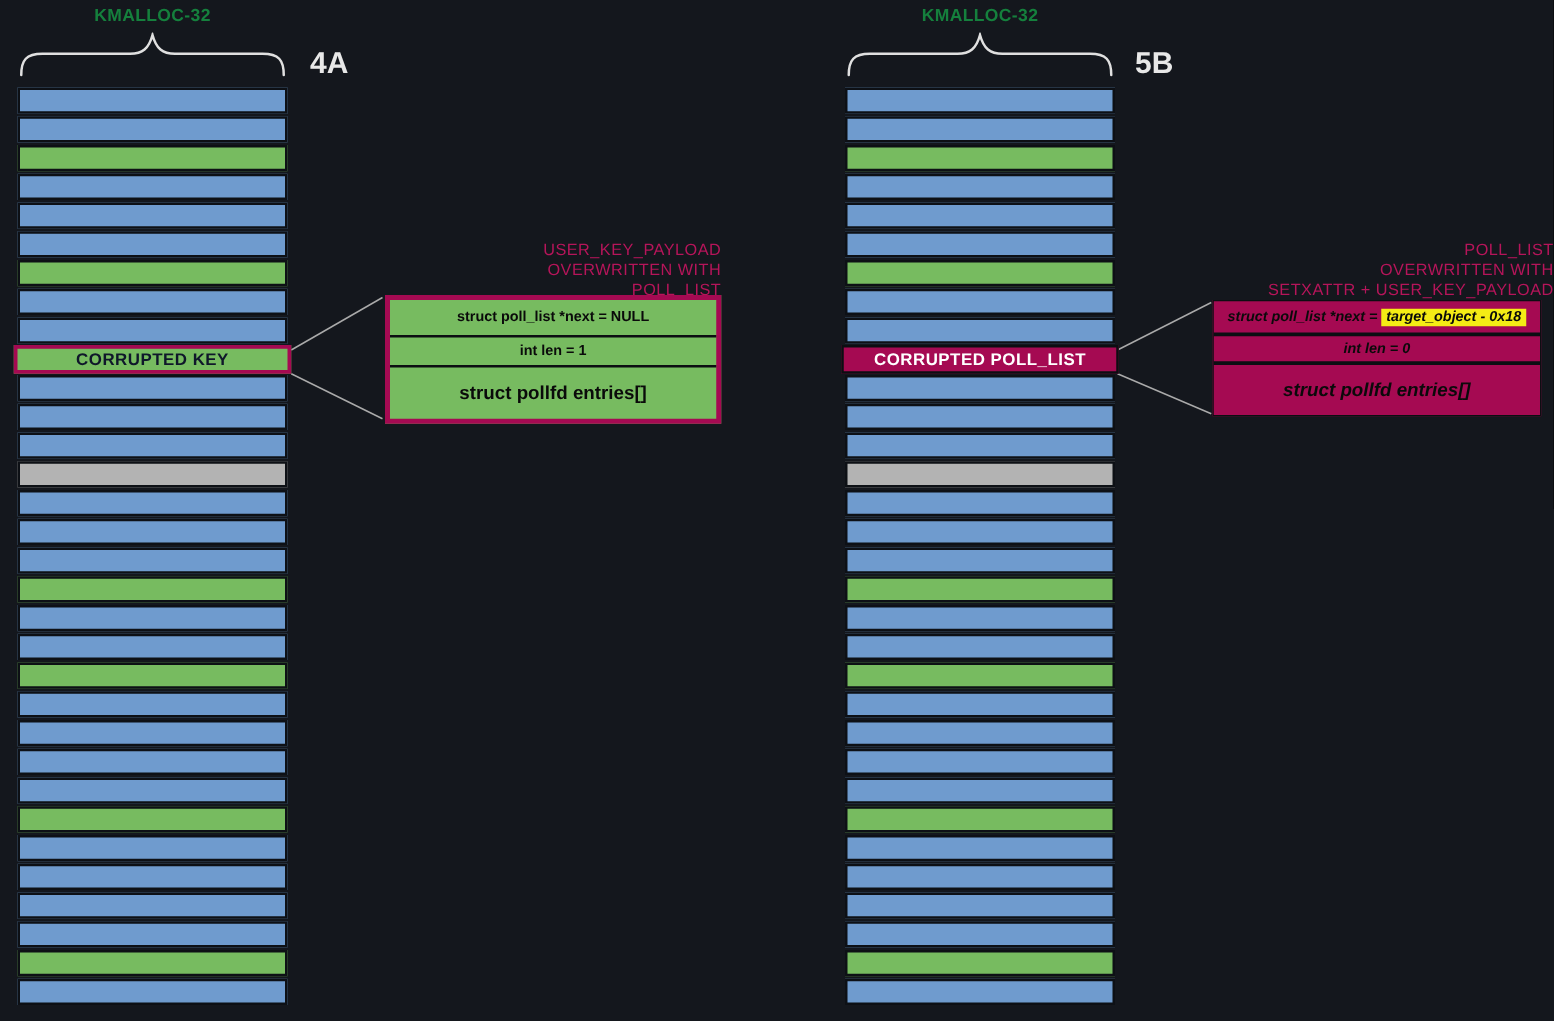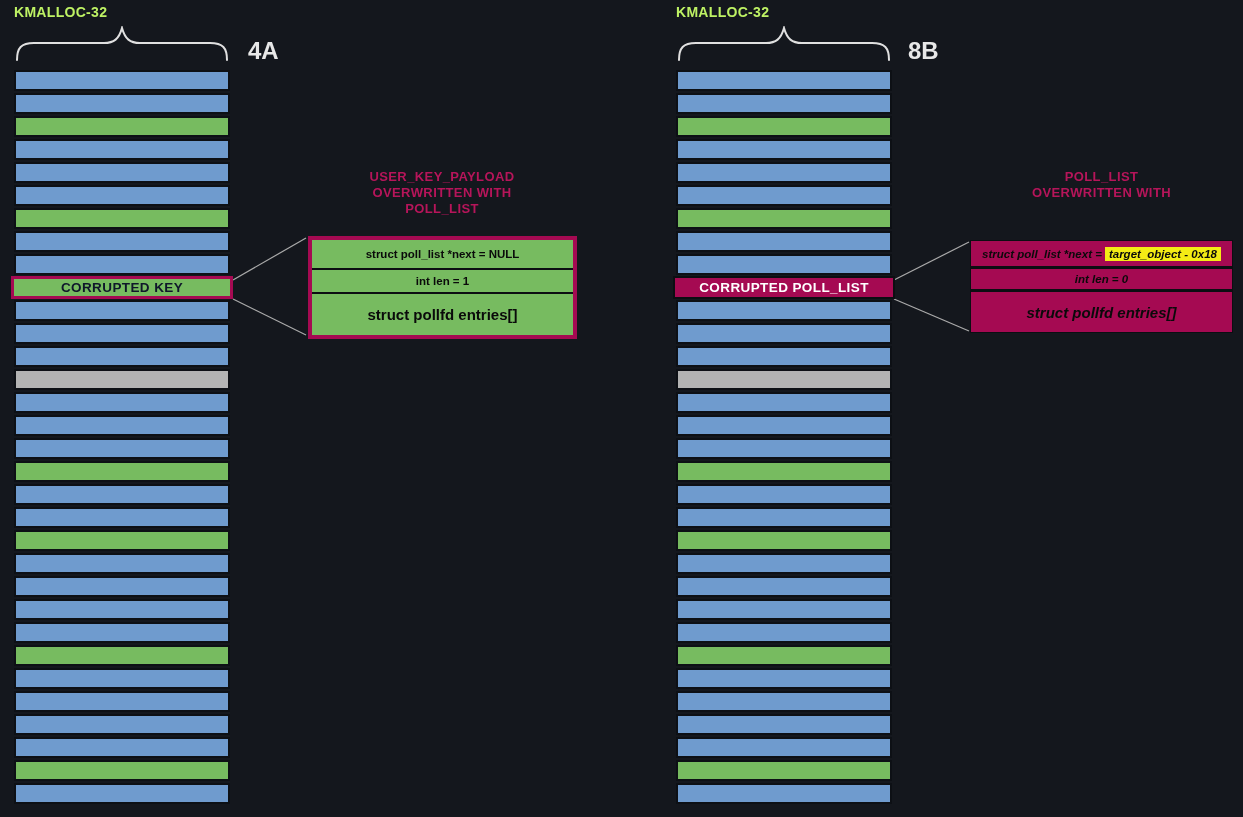--- a/index.html
+++ b/index.html
@@ -13,22 +13,22 @@
     --connector:#aaaaaa;
     --label-white:#e8e8e8;
     --row-border:#0d1015;
   }
   html,body{margin:0;padding:0;background:#000;}
   .canvas{
     position:relative;width:1243px;height:817px;background:var(--bg);
     overflow:hidden;font-family:"Liberation Sans",sans-serif;
   }
   .slab-label{
-    position:absolute;top:4px;width:216px;
-    color:#bef264;font-size:14px;font-weight:bold;letter-spacing:.3px;
+    position:absolute;top:4px;width:216px;text-align:center;
+    color:#15803d;font-size:14px;font-weight:bold;letter-spacing:.3px;
   }
   .brace{position:absolute;top:26px;width:216px;height:36px;}
   .figure-label{
     position:absolute;top:37px;font-size:24px;font-weight:bold;color:var(--label-white);
   }
   .rows{position:absolute;top:70px;width:216px;}
   .row{
     height:21px;margin-bottom:2px;border:2px solid var(--row-border);
     box-sizing:border-box;
   }
@@ -41,22 +41,22 @@
   }
   .corrupted-green{
     background:var(--row-green);border:3px solid var(--magenta);
     color:#0f172a;font-size:13.5px;letter-spacing:.4px;
   }
   .corrupted-magenta{
     background:var(--magenta);border:2px solid #0c0e12;
     color:#ffffff;font-size:13.5px;letter-spacing:.4px;
   }
   .callout-title{
-    position:absolute;text-align:center;font-weight:bold;font-size:13px;
-    line-height:16px;color:var(--title-text);letter-spacing:.4px;
+    position:absolute;text-align:right;font-weight:normal;font-size:13px;
+    line-height:16px;color:var(--title-text);letter-spacing:.4px;margin-top:23px;
   }
   .callout-title span{display:block;}
   .title-a{left:307px;top:169px;width:270px;}
   .title-b{left:960px;top:169px;width:283px;}
   .box{position:absolute;box-sizing:border-box;display:flex;flex-direction:column;}
   .box-green{
     left:308px;top:236px;width:269px;height:103px;
     background:var(--row-green);border:4px solid var(--magenta);
   }
   .box-magenta{
@@ -131,21 +131,21 @@
   <div class="box box-green">
     <div class="field field-1">struct poll_list *next = NULL</div>
     <div class="field field-2">int len = 1</div>
     <div class="field field-3">struct pollfd entries[]</div>
   </div>
 
   <div class="slab-label" style="left:676px">KMALLOC-32</div>
   <svg class="brace" style="left:676px" viewBox="0 0 216 34">
     <path d="M3,33 C3,21 7,16 20,16 L90,16 C100,16 105,12 108,1 C111,12 116,16 126,16 L196,16 C209,16 213,21 213,33" fill="none" stroke="#e0e0e0" stroke-width="2" stroke-linecap="round"></path>
   </svg>
-  <div class="figure-label" style="left:908px">8B</div>
+  <div class="figure-label" style="left:908px">5B</div>
   <div class="rows" style="left:676px">
       <div class="row row-blue"></div>
       <div class="row row-blue"></div>
       <div class="row row-green"></div>
       <div class="row row-blue"></div>
       <div class="row row-blue"></div>
       <div class="row row-blue"></div>
       <div class="row row-green"></div>
       <div class="row row-blue"></div>
       <div class="row row-blue"></div>
@@ -170,20 +170,21 @@
       <div class="row row-blue"></div>
       <div class="row row-blue"></div>
       <div class="row row-blue"></div>
       <div class="row row-green"></div>
       <div class="row row-blue"></div>
     </div>
 
   <div class="callout-title title-b">
     <span>POLL_LIST</span>
     <span>OVERWRITTEN WITH</span>
+    <span>SETXATTR + USER_KEY_PAYLOAD</span>
   </div>
   <div class="box box-magenta">
     <div class="field field-1">
       <span>struct poll_list *next =</span>
       <span class="hl">target_object - 0x18</span>
     </div>
     <div class="field field-2">int len = 0</div>
     <div class="field field-3">struct pollfd entries[]</div>
   </div>
 

